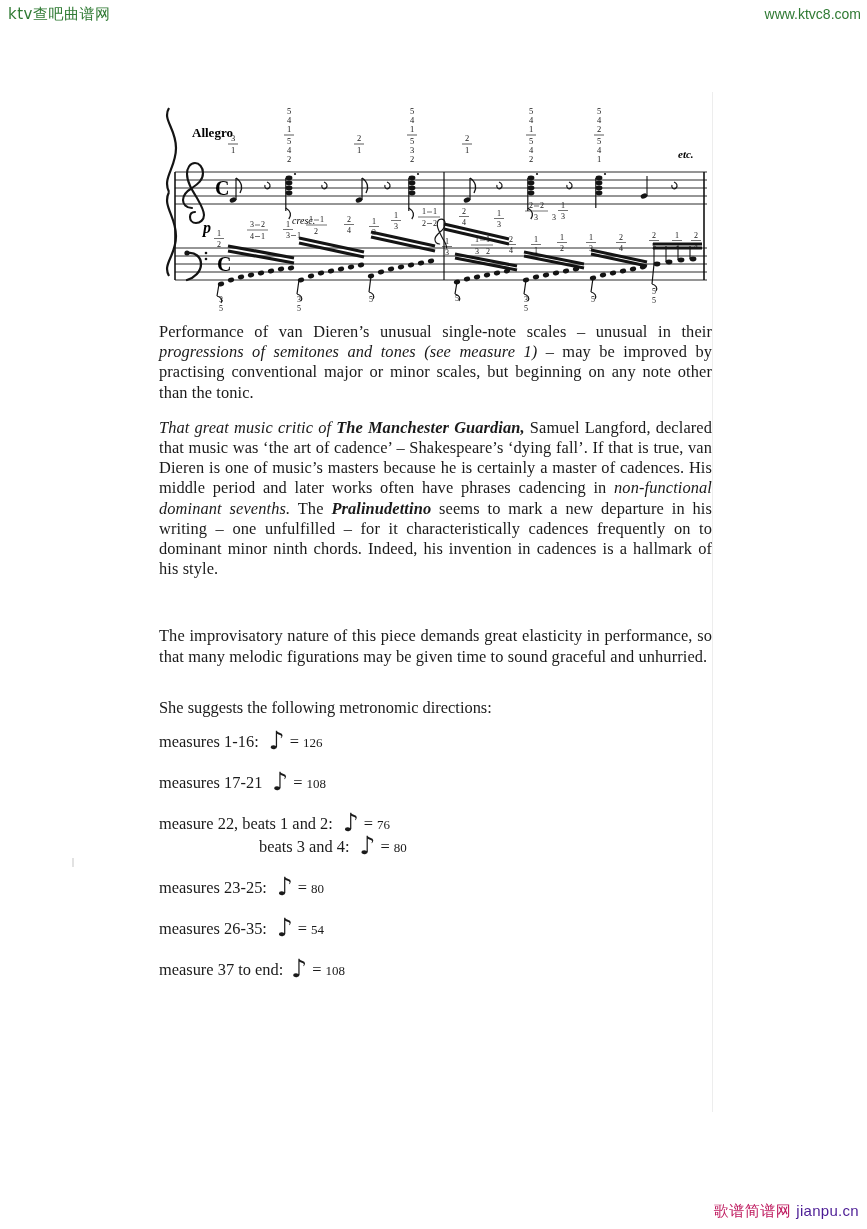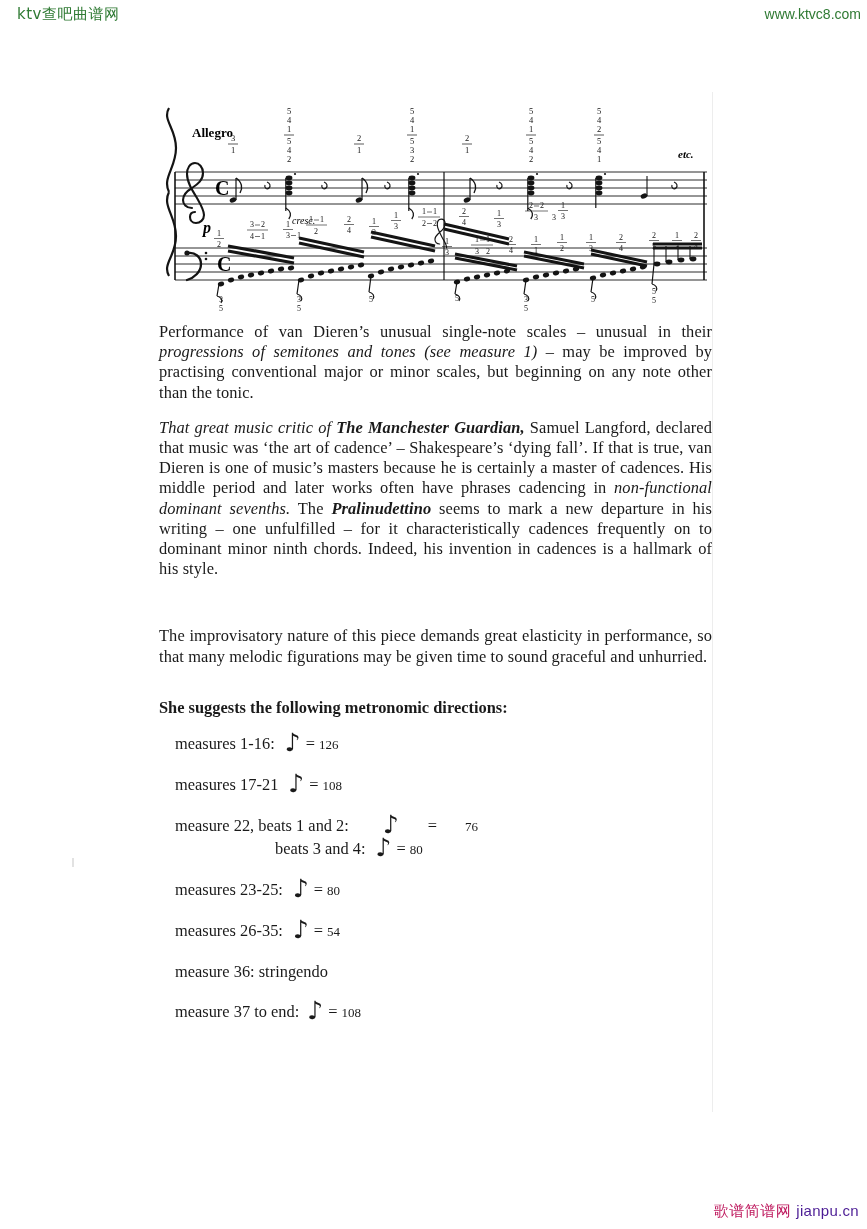--- a/index.html
+++ b/index.html
@@ -14,21 +14,21 @@
     position: relative;
     overflow: hidden;
     font-family: "Liberation Serif", "DejaVu Serif", serif;
     color: #1a1a1a;
     -webkit-font-smoothing: antialiased;
   }
 
   
   .wm-top-left {
     position: absolute;
-    left: 17px;
+    left: 8px;
     top: 5px;
     font-family: "DejaVu Sans", sans-serif;
     font-size: 15px;
     letter-spacing: 0.5px;
     color: #2f7a33;
     white-space: nowrap;
   }
   .wm-top-right {
     position: absolute;
     right: 6px;
@@ -102,35 +102,35 @@
     letter-spacing: 0.1px;
   }
   p.para i { font-style: italic; }
   p.para .bi { font-style: italic; font-weight: bold; }
 
   .spacer-lg { height: 16px; }
 
   h2.lead {
     margin: 0 0 14px 0;
     font-size: 16.4px;
-    font-weight: bold;
+    font-weight: normal;
     line-height: 20px;
   }
 
   
-  .metro-list { margin: 16px; padding: 0; }
+  .metro-list { margin: 0; padding: 0; }
   .metro-row {
     display: flex;
     align-items: baseline;
     font-size: 16.4px;
     line-height: 20px;
     margin-bottom: 20px;
     white-space: nowrap;
   }
-  .metro-row.tight { margin-bottom: 2px; gap: 24px; }
+  .metro-row.tight { margin-bottom: 2px; }
   .metro-row .label { }
   .metro-row .label.indent { margin-left: 100px; }
   .note-glyph {
     font-family: "DejaVu Sans", sans-serif;
     font-size: 25px;
     line-height: 0;
     position: relative;
     top: 2px;
     margin: 0 2px 0 10px;
   }
@@ -596,23 +596,20 @@
       <span class="bpm">80</span>
     </div>
 
     <div class="metro-row">
       <span class="label">measures 26-35:</span>
       <span class="note-glyph">♪</span>
       <span class="eq">=</span>
       <span class="bpm">54</span>
     </div>
 
-    <div class="metro-row">
-      <span class="label">measure 36: stringendo</span>
-    </div>
 
     <div class="metro-row">
       <span class="label">measure 37 to end:</span>
       <span class="note-glyph plain-gap">♪</span>
       <span class="eq">=</span>
       <span class="bpm">108</span>
     </div>
 
   </div>
 </div>

